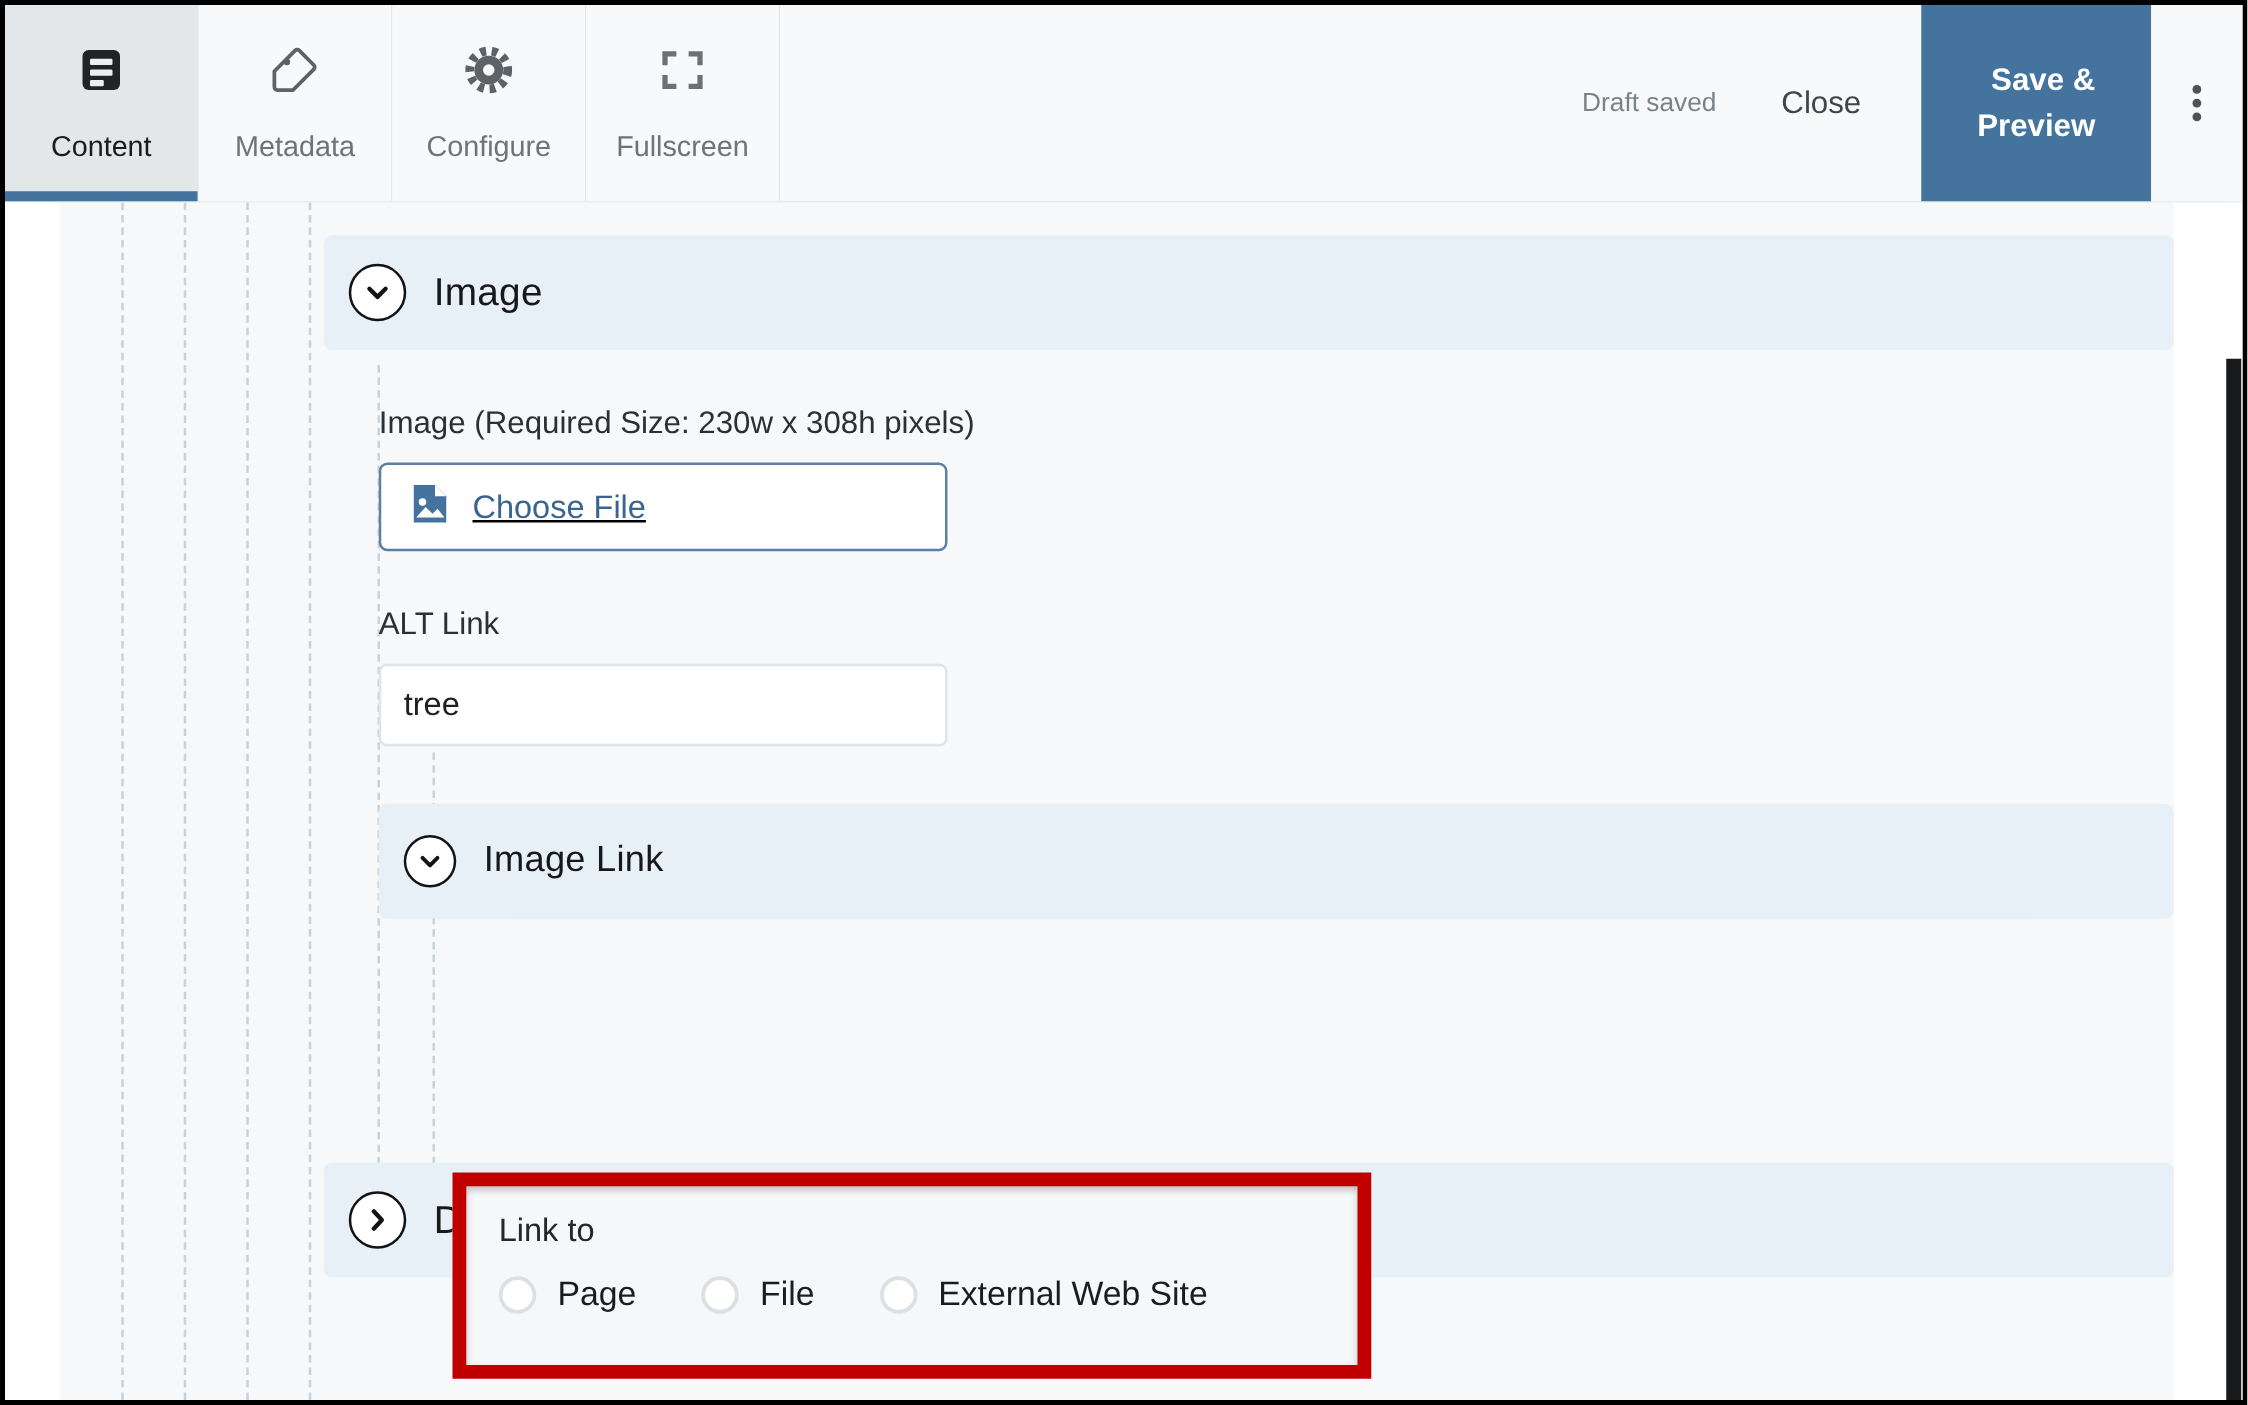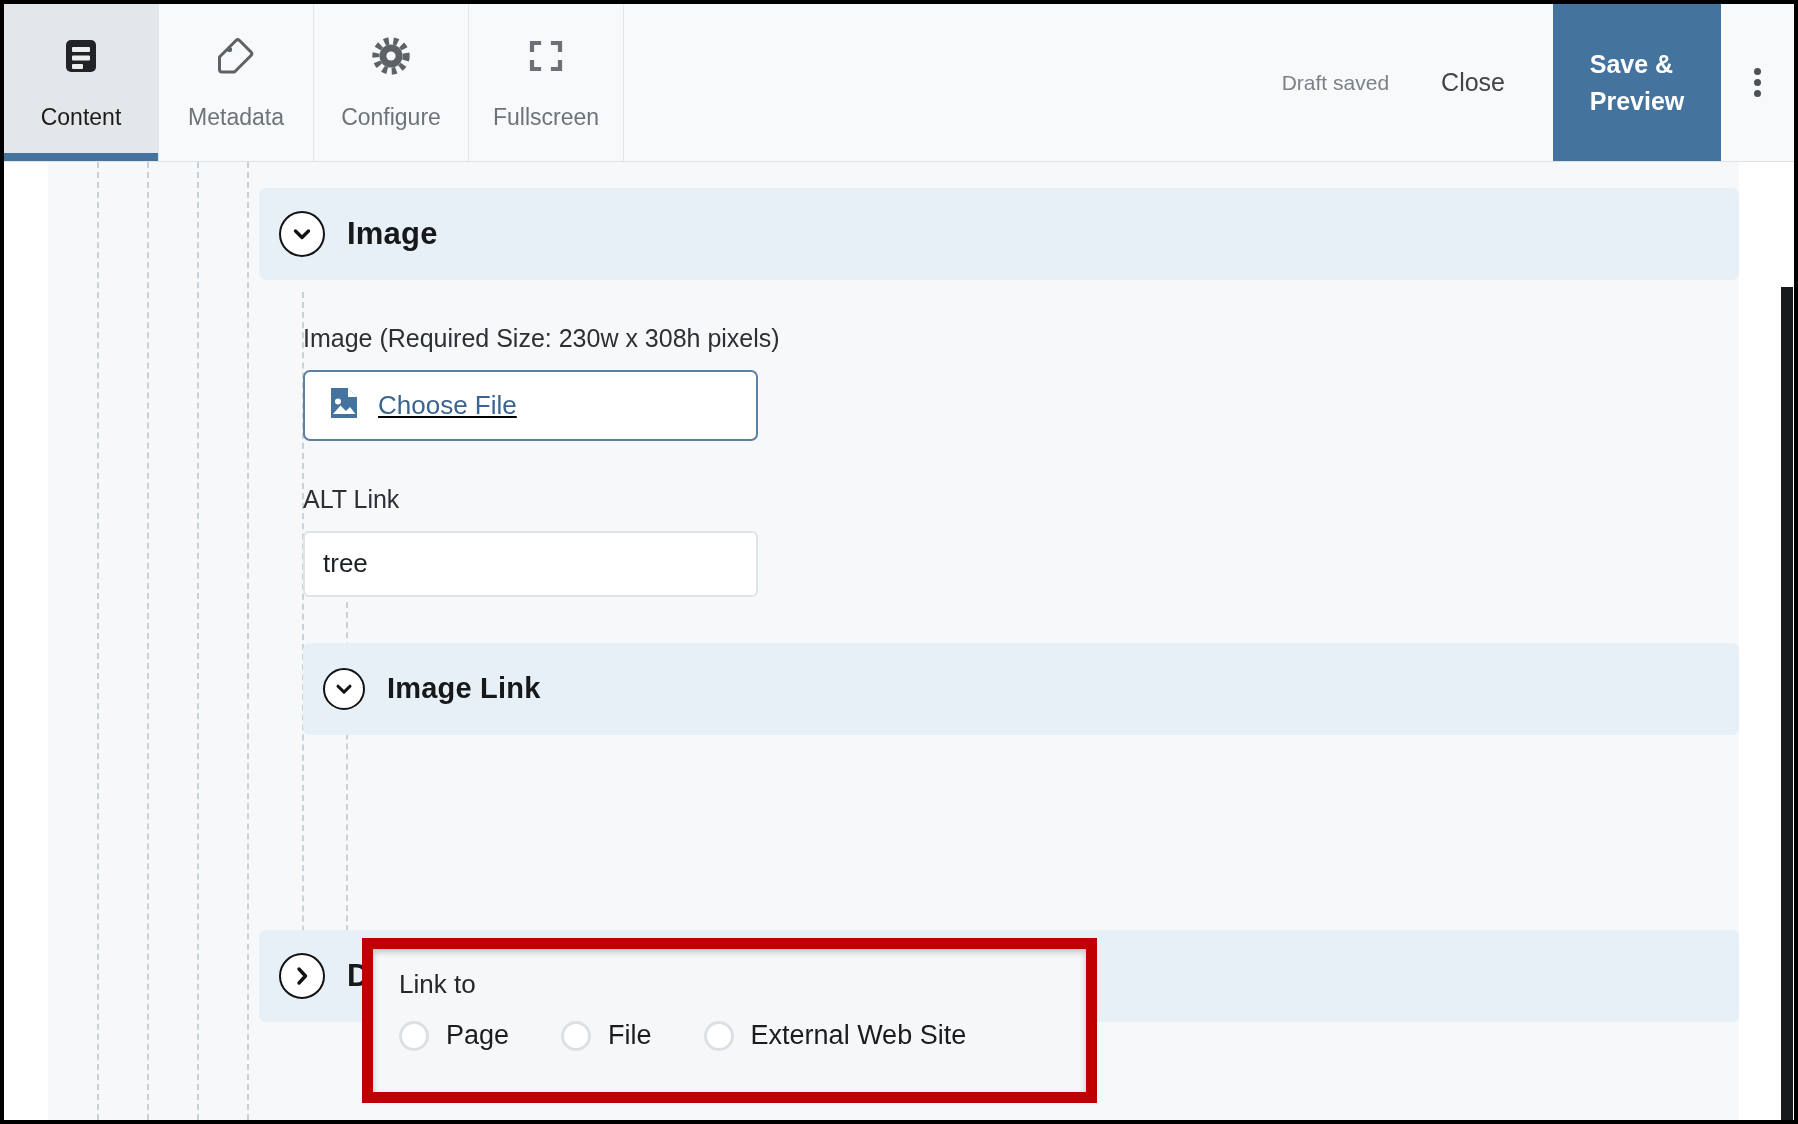--- a/index.html
+++ b/index.html
@@ -80,27 +80,27 @@
   }
   #close-btn {
     align-self: center;
     font-size: 25px;
     color: #3f4548;
     margin-right: 48px;
     cursor: pointer;
     white-space: nowrap;
   }
   #save-preview-btn {
-    width: 168px;
+    width: 184px;
     background: #44739e;
     color: #ffffff;
     font-size: 25px;
     font-weight: bold;
     line-height: 1.45;
-    text-align: left;
+    text-align: right;
     display: flex;
     align-items: center;
     justify-content: center;
     cursor: pointer;
   }
   #kebab-btn {
     width: 73px;
     display: flex;
     align-items: center;
     justify-content: center;
@@ -187,21 +187,21 @@
     border: 2px solid #111316;
     background: #ffffff;
     display: flex;
     align-items: center;
     justify-content: center;
     flex: 0 0 auto;
   }
   .chev-circle.small { width: 42px; height: 42px; }
   .section-title {
     font-size: 31px;
-    font-weight: bold;
+    font-weight: normal;
     color: #16181a;
     letter-spacing: .2px;
   }
   .section-title.sub { font-size: 29px; }
 
   .field-block { padding: 44px 0 0 44px; }
 
   .field-label {
     font-size: 25px;
     color: #2b3034;

